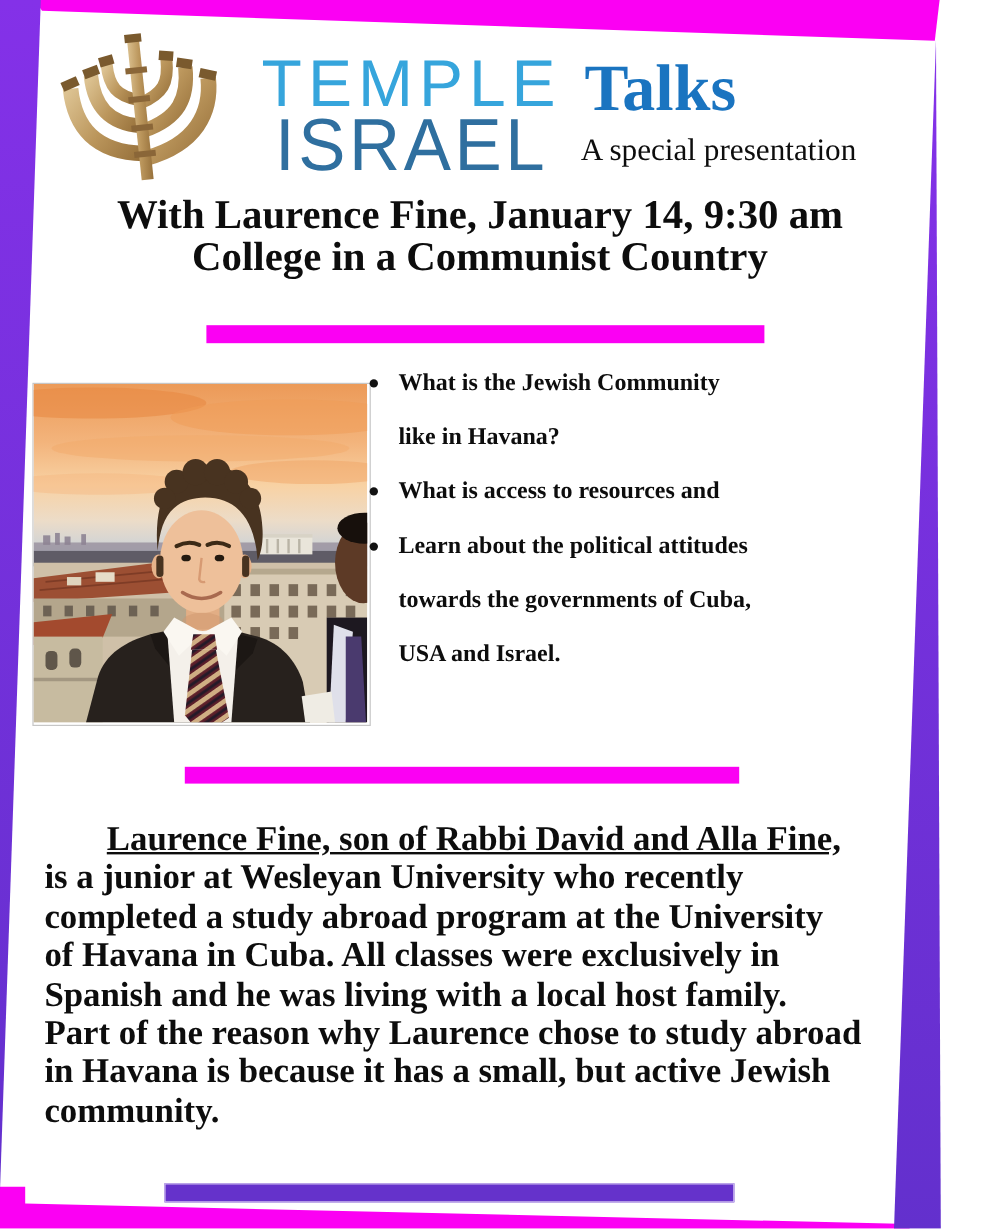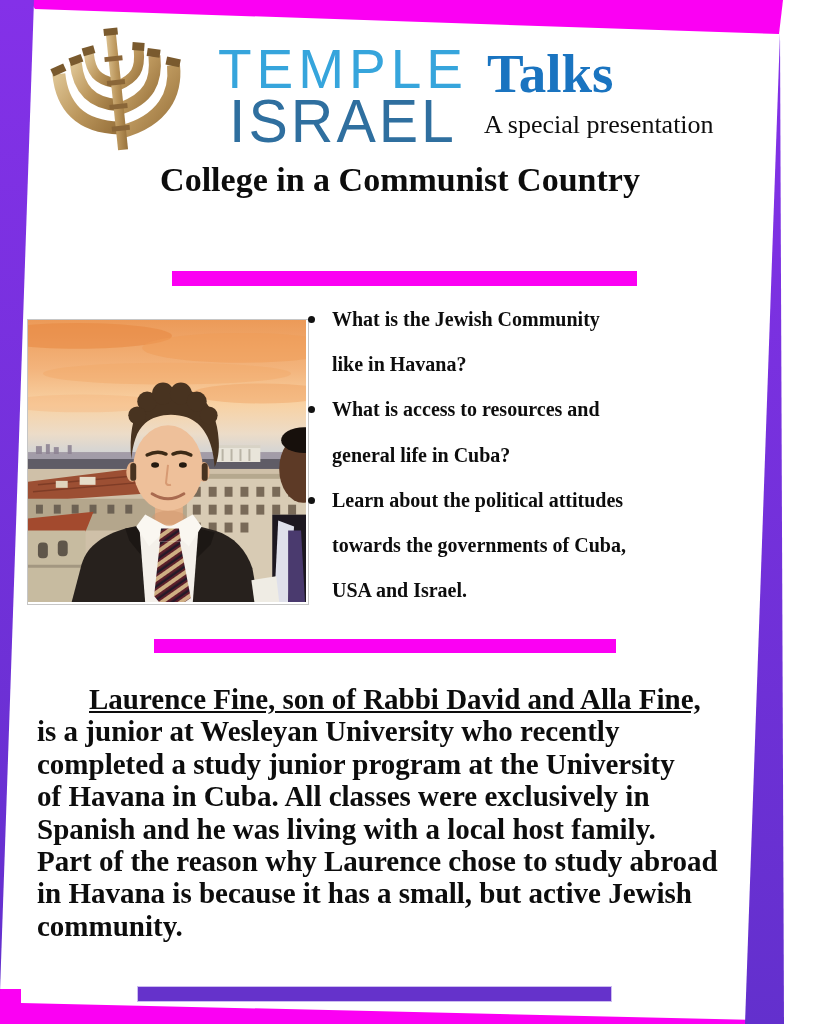--- a/index.html
+++ b/index.html
@@ -92,20 +92,21 @@
 
   <div class="wordmark">
     <div class="wm-temple">TEMPLE</div>
     <div class="wm-israel">ISRAEL</div>
   </div>
 
   <div class="talks">Talks</div>
   <div class="tagline">A special presentation</div>
 
   <div class="headline">
+    <div>With Laurence Fine, January 14, 9:30 am</div>
     <div>College in a Communist Country</div>
   </div>
 
   <div class="bar bar1"></div>
 
   <div class="photo" role="img" aria-label="Laurence Fine smiling in a dark suit, white shirt and striped tie, standing before a sunset sky over city rooftops; a second person partially visible at right">
     <svg width="278" height="282" viewBox="0 0 280 284" preserveAspectRatio="none">
       <defs>
         <linearGradient id="sky" x1="0" y1="0" x2="0" y2="1">
           <stop offset="0" stop-color="#ec9a58"></stop>
@@ -227,32 +228,31 @@
       <path d="M141,146 L139,164 Q140,167 144,166" stroke="#d79a73" stroke-width="2" fill="none"></path>
       <path d="M125,175 Q141,185 157,175" stroke="#a96a4f" stroke-width="3" fill="none" stroke-linecap="round"></path>
       <polygon points="225,262 250,258 253,284 228,284" fill="#efece4"></polygon>
     </svg>
   </div>
 
   <div class="bullets">
       <div class="bullet-line"><span class="dot"></span><span class="txt">What is the Jewish Community</span></div>
       <div class="bullet-line"><span class="txt">like in Havana?</span></div>
       <div class="bullet-line"><span class="dot"></span><span class="txt">What is access to resources and</span></div>
-      <div class="bullet-line"><span class="txt">general life in Cuba?</span></div>
       <div class="bullet-line"><span class="dot"></span><span class="txt">Learn about the political attitudes</span></div>
       <div class="bullet-line"><span class="txt">towards the governments of Cuba,</span></div>
       <div class="bullet-line"><span class="txt">USA and Israel.</span></div>
     </div>
 
   <div class="bar bar2"></div>
 
   <div class="paragraph">
       <div class="par-line first">Laurence Fine, son of Rabbi David and Alla Fine,</div>
       <div class="par-line">is a junior at Wesleyan University who recently</div>
-      <div class="par-line">completed a study junior program at the University</div>
+      <div class="par-line">completed a study abroad program at the University</div>
       <div class="par-line">of Havana in Cuba. All classes were exclusively in</div>
       <div class="par-line">Spanish and he was living with a local host family.</div>
       <div class="par-line">Part of the reason why Laurence chose to study abroad</div>
       <div class="par-line">in Havana is because it has a small, but active Jewish</div>
       <div class="par-line">community.</div>
     </div>
 
   <div class="bar bar3"></div>
 
 </div>

